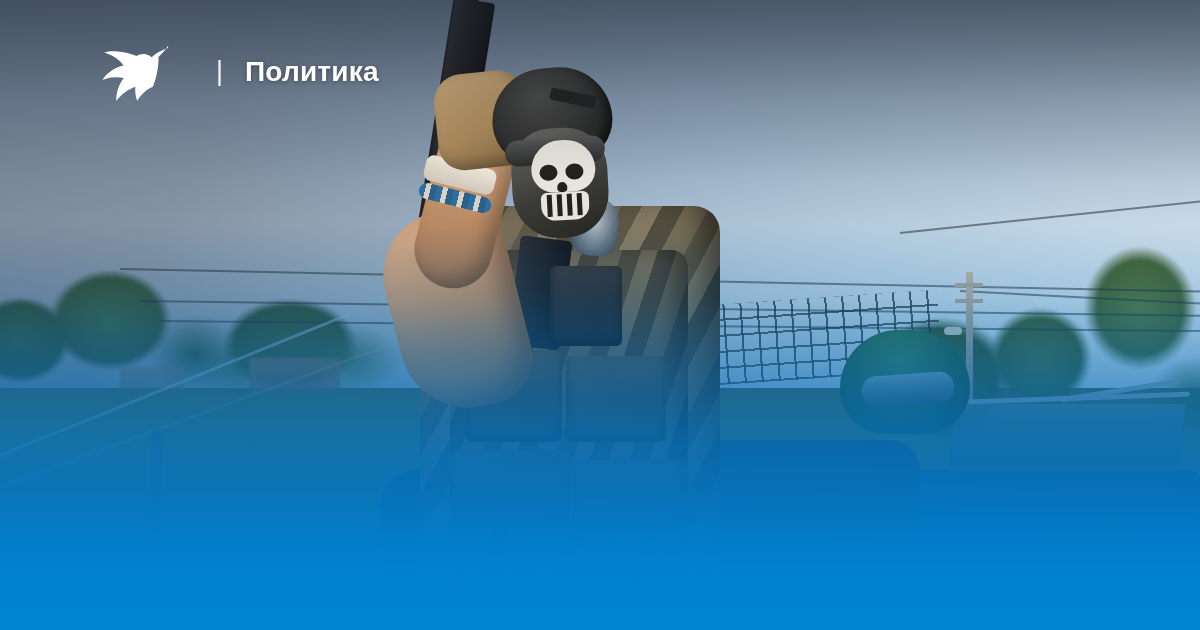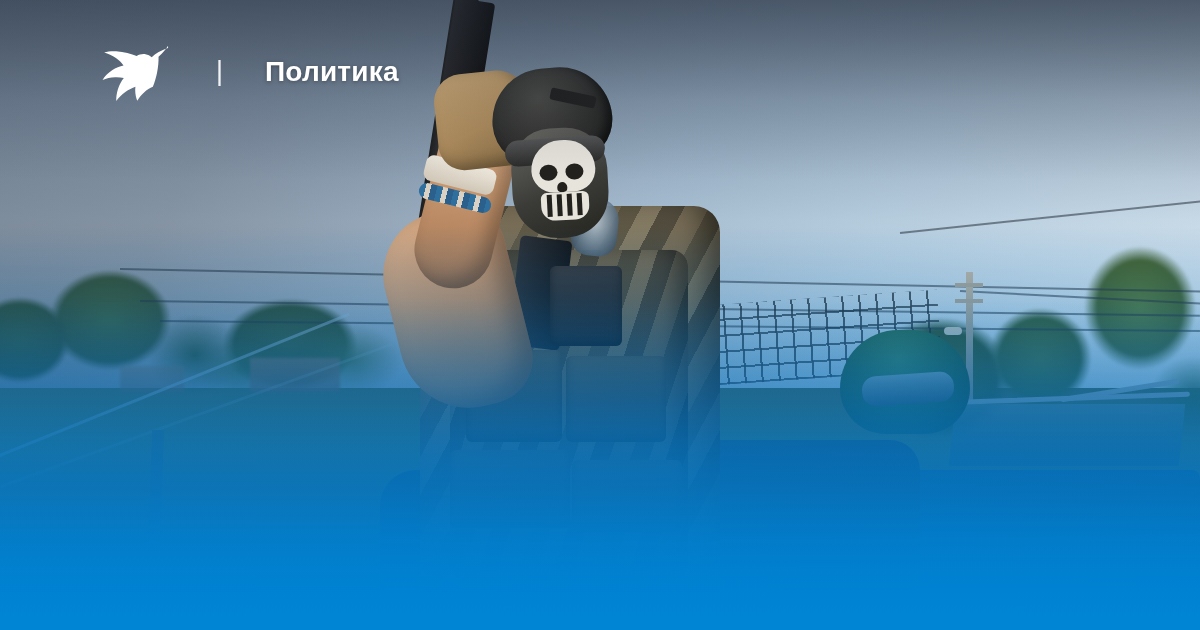--- a/index.html
+++ b/index.html
@@ -363,21 +363,20 @@
     line-height:1;
     transform: translateY(-1px);
   }
   .rubric {
     color:#ffffff;
     font-size:28px;
     font-weight:700;
     letter-spacing:.2px;
     line-height:1;
     text-shadow: 0 1px 4px rgba(0,0,0,.35);
-    margin-left: 20px;
   }
 
   
   .headline {
     position:absolute;
     left:85px; top:332px;
     width: 1000px;
     z-index:9;
     color:#ffffff;
     font-size:42px;

